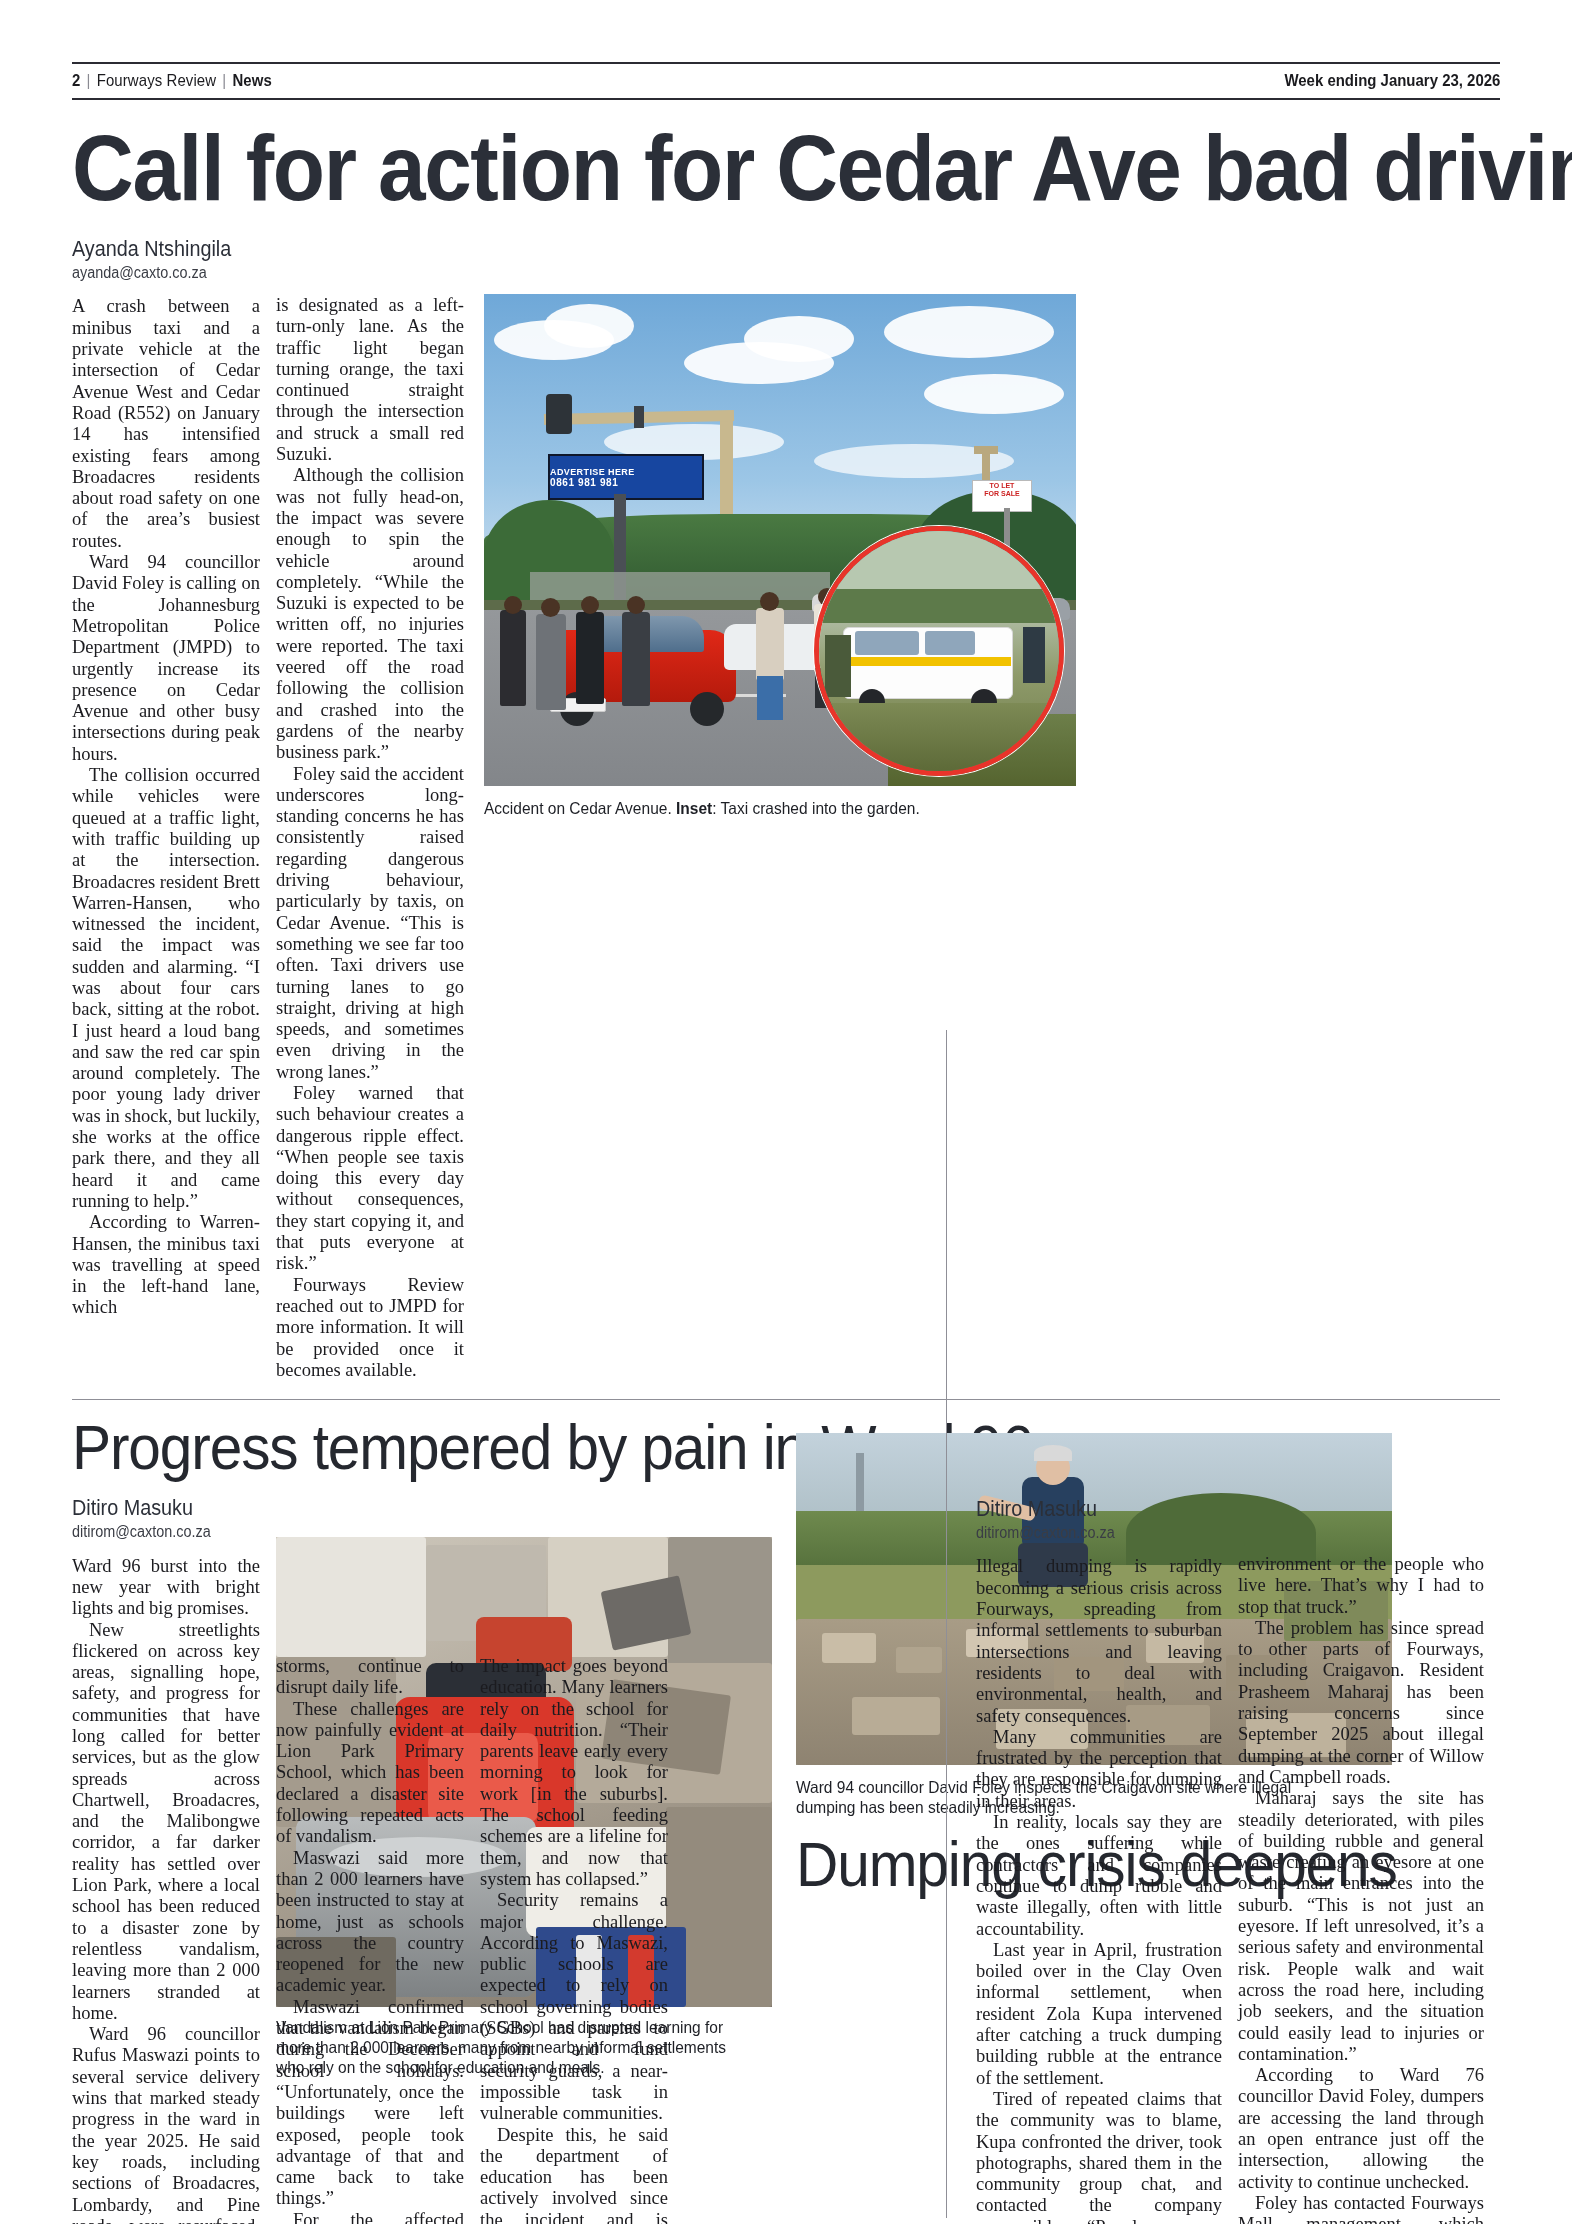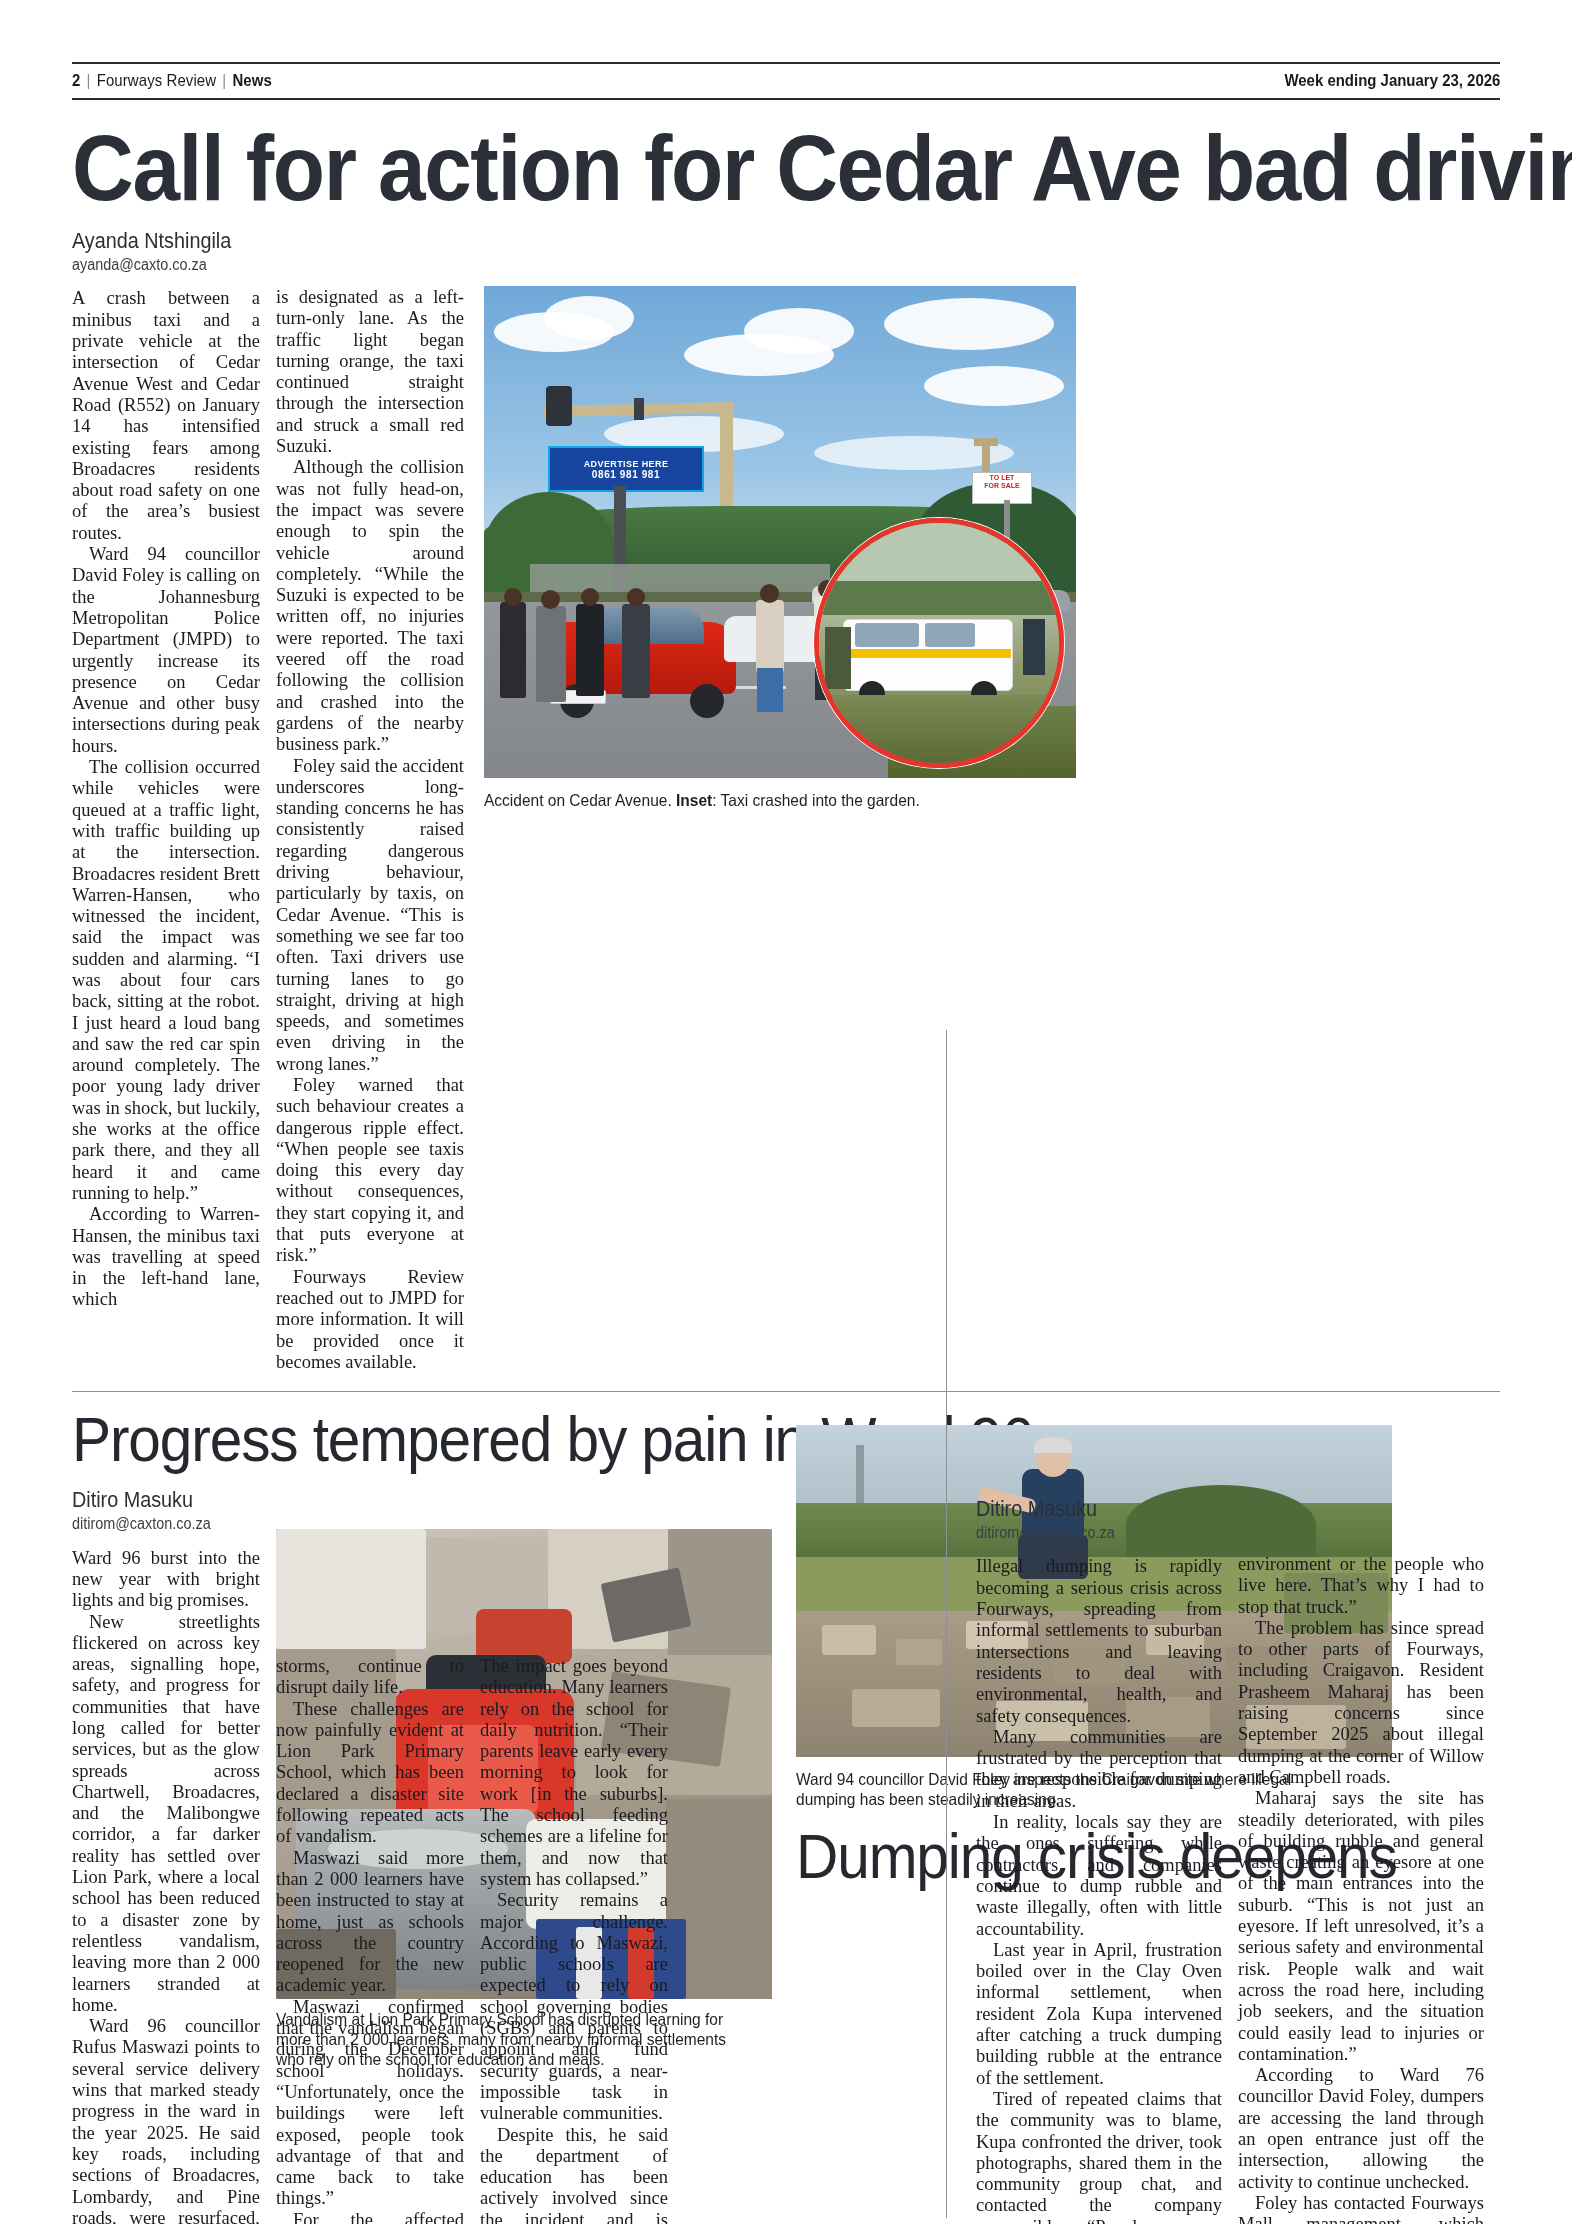--- a/index.html
+++ b/index.html
@@ -110,21 +110,21 @@
   
   .ph{position:relative;overflow:hidden;background:#cfd6dd;}
   .sky{position:absolute;inset:0;background:linear-gradient(#6fa8d8 0%,#9cc6e6 38%,#cfe1f0 62%,#dfe7ee 100%);}
   .cloud{position:absolute;background:#ffffff;border-radius:50%;opacity:.92;}
   .trees{position:absolute;left:0;right:0;background:#3f6b38;}
   .road{position:absolute;left:0;right:0;background:#8d8f92;}
   .roadline{position:absolute;height:3px;background:#e9e9e6;opacity:.85;}
   .pole{position:absolute;background:#c9b58a;}
   .car{position:absolute;border-radius:7px 10px 4px 4px;}
   .person{position:absolute;border-radius:4px 4px 2px 2px;}
-  .bill{position:absolute;background:#1746a0;border:2px solid #0ea5e9;display:flex;flex-direction:column;align-items:center;justify-content:center;color:#fff;font-family:"Liberation Sans",sans-serif;font-weight:700;}
+  .bill{position:absolute;background:#1746a0;border:2px solid #0f172a;display:flex;flex-direction:column;align-items:flex-start;justify-content:center;color:#fff;font-family:"Liberation Sans",sans-serif;font-weight:700;}
   .bill .l1{font-size:9px;letter-spacing:.4px;}
   .bill .l2{font-size:10px;letter-spacing:.6px;}
   .tolet{position:absolute;background:#ffffff;border:1px solid #b9b9b9;color:#c22;font-family:"Liberation Sans",sans-serif;font-weight:700;font-size:7px;text-align:center;line-height:1.15;padding:1px 2px;}
   .inset{
     position:absolute;border-radius:50%;overflow:hidden;
     border:5px solid #e8342a;box-shadow:0 0 0 1px #fff;
   }
   .inset .bg{position:absolute;inset:0;background:linear-gradient(#9fb6c4 0%,#b6c3b0 30%,#8e9a6a 60%,#6f7c4a 100%);}
   .taxi{position:absolute;background:#fdfdfd;border-radius:6px;border:1px solid #d8d8d8;}
   .taxistripe{position:absolute;background:#f2c200;}
@@ -158,21 +158,21 @@
       <span class="sep">|</span>
       <span class="sect">News</span>
     </div>
     <div class="mast-right">Week ending January 23, 2026</div>
   </div>
 
   <div id="a1">
 
     <div class="hl-main">Call for action for Cedar Ave bad driving</div>
 
-    <div class="grid" style="margin-top:14px;">
+    <div class="grid" style="margin-top:22px;">
 
       <div class="c1 col">
         <div class="byline">
           <span class="name">Ayanda Ntshingila</span>
           <span class="mail">ayanda@caxto.co.za</span>
         </div>
         <p>A crash between a minibus taxi and a private vehicle at the intersection of Cedar Avenue West and Cedar Road (R552) on January 14 has intensified existing fears among Broadacres residents about road safety on one of the area’s busiest routes.</p>
         <p>Ward 94 councillor David Foley is calling on the Johannesburg Metropolitan Police Department (JMPD) to urgently increase its presence on Cedar Avenue and other busy intersections during peak hours.</p>
         <p>The collision occurred while vehicles were queued at a traffic light, with traffic building up at the intersection. Broadacres resident Brett Warren-Hansen, who witnessed the incident, said the impact was sudden and alarming. “I was about four cars back, sitting at the robot. I just heard a loud bang and saw the red car spin around completely. The poor young lady driver was in shock, but luckily, she works at the office park there, and they all heard it and came running to help.”</p>
         <p>According to Warren-Hansen, the minibus taxi was travelling at speed in the left-hand lane, which</p>

